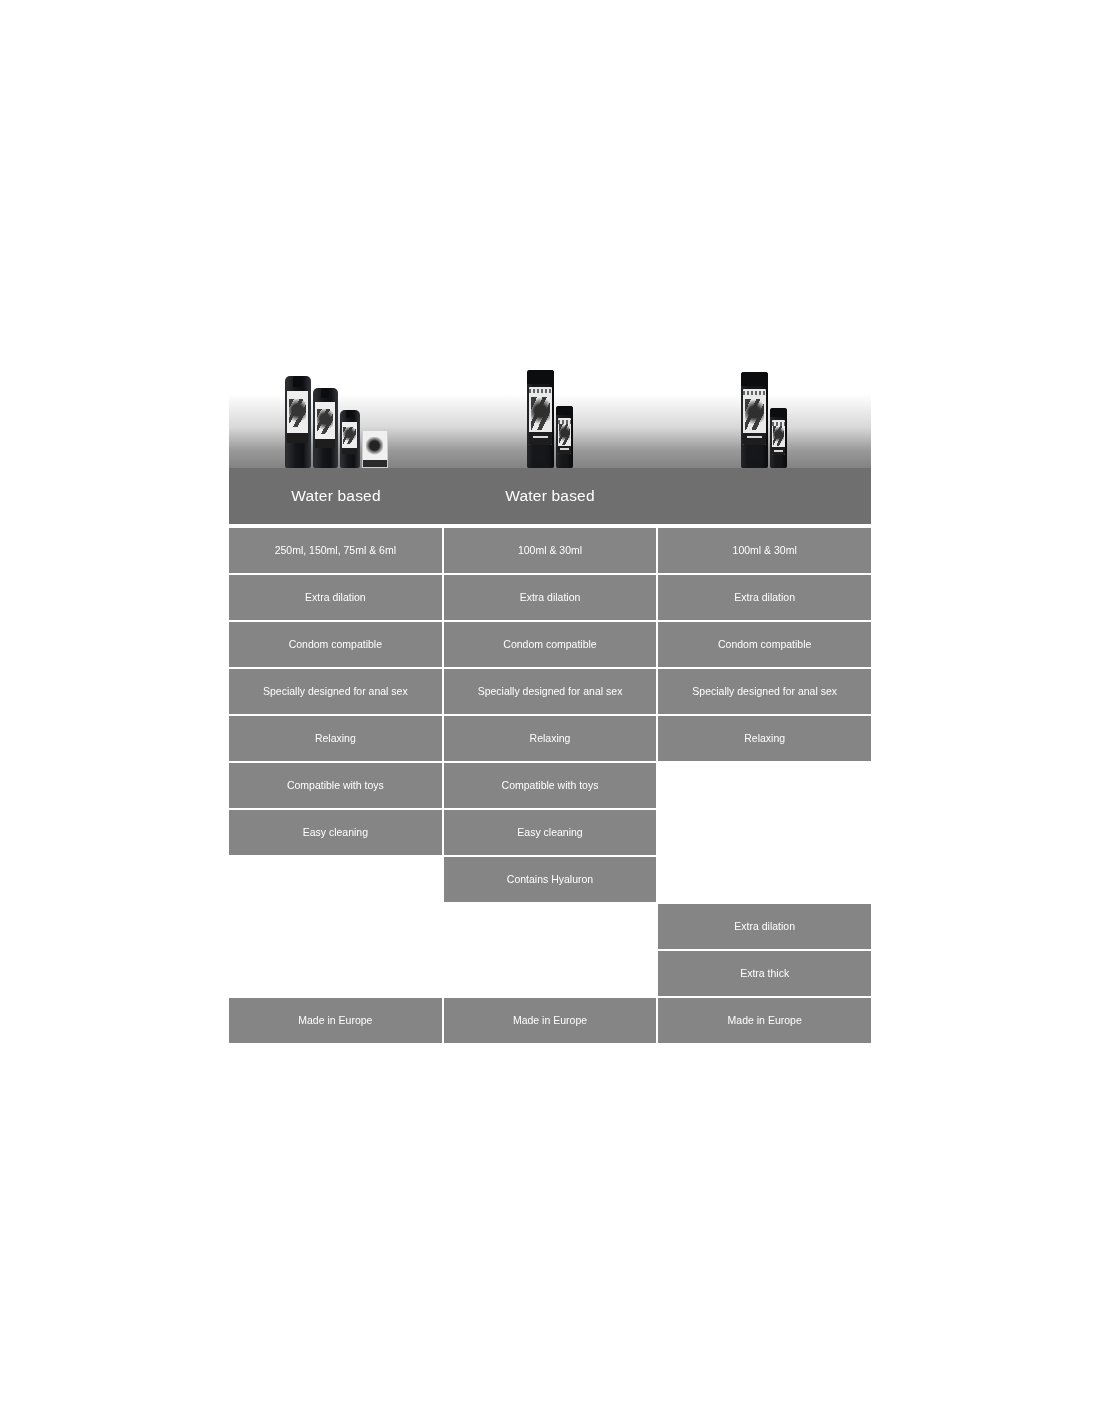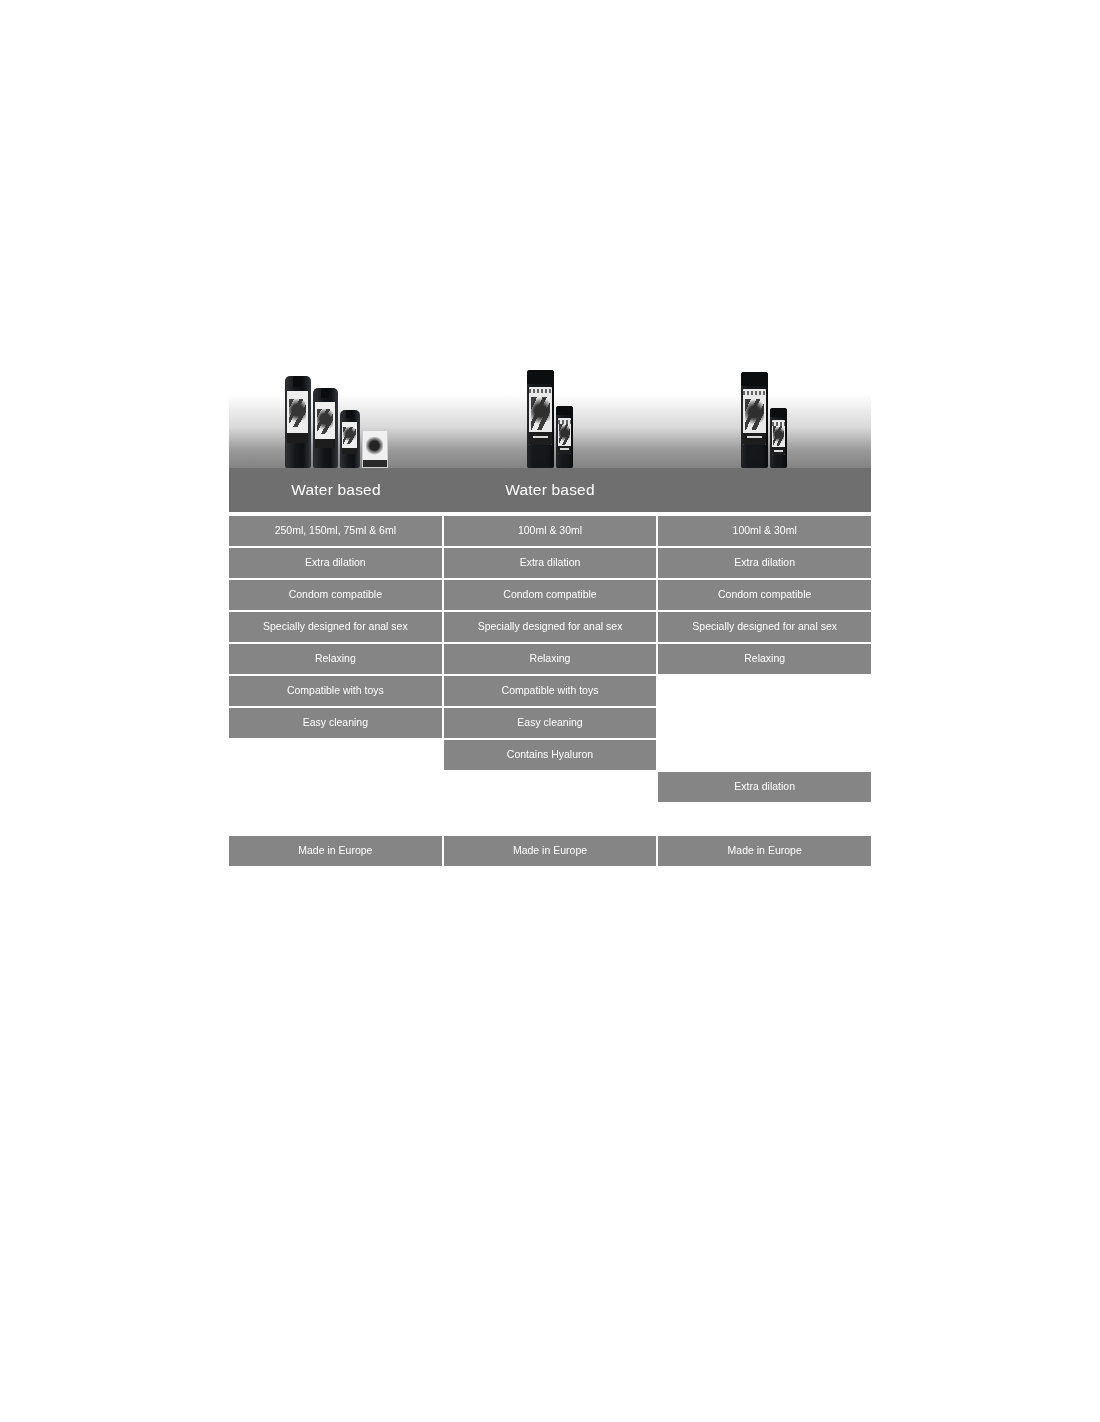--- a/index.html
+++ b/index.html
@@ -161,40 +161,40 @@
     background: #2a2a2a;
   }
 
   
   .header-row {
     display: flex;
     background: #6f6f6f;
   }
   .header-cell {
     width: 214px;
-    height: 44px;
+    height: 56px;
     display: flex;
     align-items: center;
     justify-content: center;
     color: #ffffff;
     font-size: 15.5px;
     letter-spacing: .2px;
   }
 
   
   .rows {
     display: flex;
     flex-direction: column;
     gap: 2px;
     margin-top: 4px;
   }
   .row {
     display: flex;
     gap: 2px;
-    height: 30px;
+    height: 45px;
   }
   .cell {
     width: 213px;
     display: flex;
     align-items: center;
     justify-content: center;
     text-align: center;
     background: #858585;
     color: #ffffff;
     font-size: 10.5px;
@@ -345,20 +345,21 @@
 
     <div class="row">
       <div class="cell empty"></div>
       <div class="cell empty"></div>
       <div class="cell">Extra dilation</div>
     </div>
 
     <div class="row">
       <div class="cell empty"></div>
       <div class="cell empty"></div>
+      <div class="cell">Extra thick</div>
     </div>
 
     <div class="row">
       <div class="cell">Made in Europe</div>
       <div class="cell">Made in Europe</div>
       <div class="cell">Made in Europe</div>
     </div>
 
   </div>
 </div>

